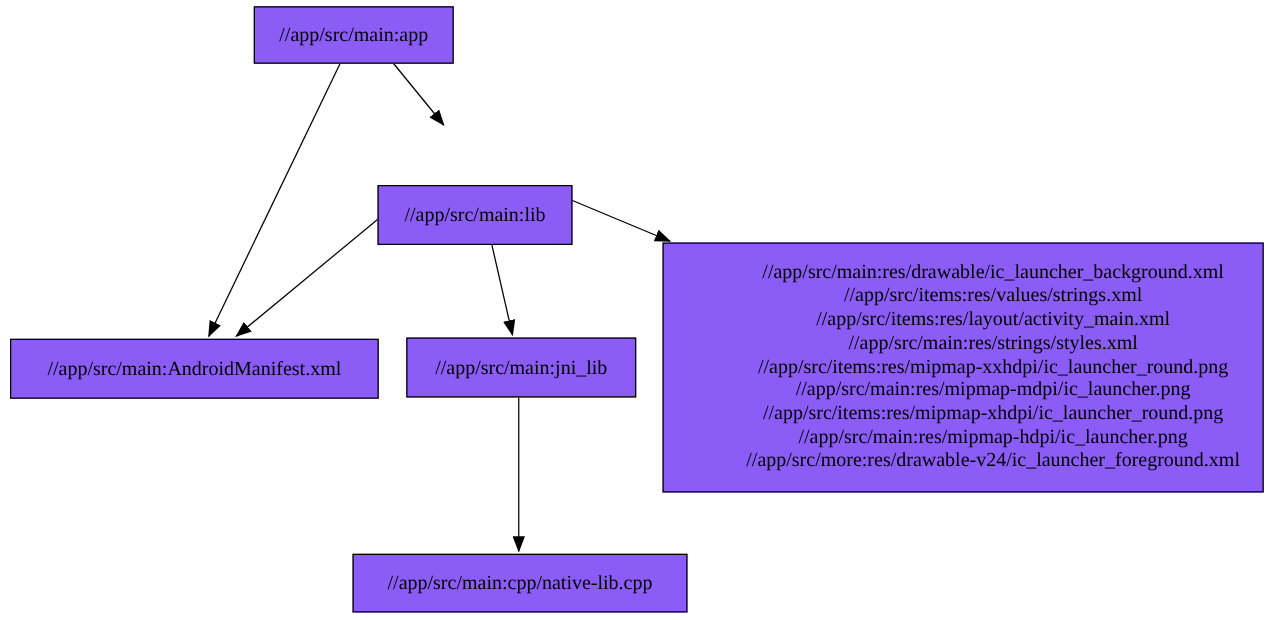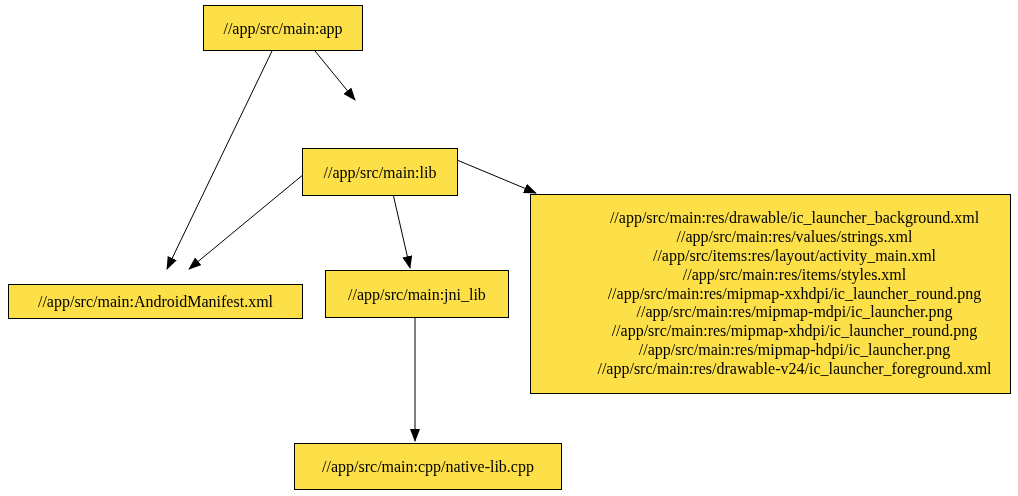--- a/index.html
+++ b/index.html
@@ -21,43 +21,43 @@
     left: 0;
     top: 0;
     width: 1018px;
     height: 496px;
     pointer-events: none;
   }
   .node {
     position: absolute;
     box-sizing: border-box;
     border: 1px solid #000000;
-    background: #fde047;
+    background: #8b5cf6;
     display: flex;
     align-items: center;
     justify-content: center;
     text-align: center;
     font-size: 16px;
     line-height: 19px;
     white-space: nowrap;
   }
   .node.multi {
     flex-direction: column;
     justify-content: center;
   }
   .node.multi .res-line {
     line-height: 18.9px;
   }
   
   .node-app        { left: 203px; top: 5px;   width: 160px; height: 46px; }
   .node-lib        { left: 302px; top: 102px; width: 156px; height: 48px; margin-top: 46px; }
-  .node-manifest   { left: 8px;   top: 271px; width: 295px; height: 35px; margin-top: 13px; }
+  .node-manifest   { left: 8px;   top: 271px; width: 295px; height: 48px; }
   .node-jni-lib    { left: 325px; top: 270px; width: 184px; height: 48px; }
   .node-res        { left: 530px; top: 194px; width: 481px; height: 200px; padding-left: 48px; }
-  .node-native     { left: 294px; top: 443px; width: 268px; height: 47px; }
+  .node-native     { left: 282px; top: 443px; width: 268px; height: 47px; }
 </style>
 </head>
 <body>
 
 <div class="canvas">
 
   <svg class="edges-layer" viewBox="0 0 1018 496" xmlns="http://www.w3.org/2000/svg">
     <defs>
       <marker id="arrow" markerUnits="userSpaceOnUse" markerWidth="14" markerHeight="10" refX="12" refY="5" orient="auto">
         <path d="M0,0 L13,5 L0,10 z" fill="#000000"></path>
@@ -82,27 +82,27 @@
   <div class="node node-manifest">
     <span>//app/src/main:AndroidManifest.xml</span>
   </div>
 
   <div class="node node-jni-lib">
     <span>//app/src/main:jni_lib</span>
   </div>
 
   <div class="node node-res multi">
     <div class="res-line">//app/src/main:res/drawable/ic_launcher_background.xml</div>
-    <div class="res-line">//app/src/main:res/values/strings.xml</div>
+    <div class="res-line">//app/src/items:res/values/strings.xml</div>
     <div class="res-line">//app/src/items:res/layout/activity_main.xml</div>
-    <div class="res-line">//app/src/main:res/items/styles.xml</div>
-    <div class="res-line">//app/src/main:res/mipmap-xxhdpi/ic_launcher_round.png</div>
+    <div class="res-line">//app/src/main:res/strings/styles.xml</div>
+    <div class="res-line">//app/src/items:res/mipmap-xxhdpi/ic_launcher_round.png</div>
     <div class="res-line">//app/src/main:res/mipmap-mdpi/ic_launcher.png</div>
-    <div class="res-line">//app/src/main:res/mipmap-xhdpi/ic_launcher_round.png</div>
+    <div class="res-line">//app/src/items:res/mipmap-xhdpi/ic_launcher_round.png</div>
     <div class="res-line">//app/src/main:res/mipmap-hdpi/ic_launcher.png</div>
-    <div class="res-line">//app/src/main:res/drawable-v24/ic_launcher_foreground.xml</div>
+    <div class="res-line">//app/src/more:res/drawable-v24/ic_launcher_foreground.xml</div>
   </div>
 
   <div class="node node-native">
     <span>//app/src/main:cpp/native-lib.cpp</span>
   </div>
 
 </div>
 
 </body></html>

